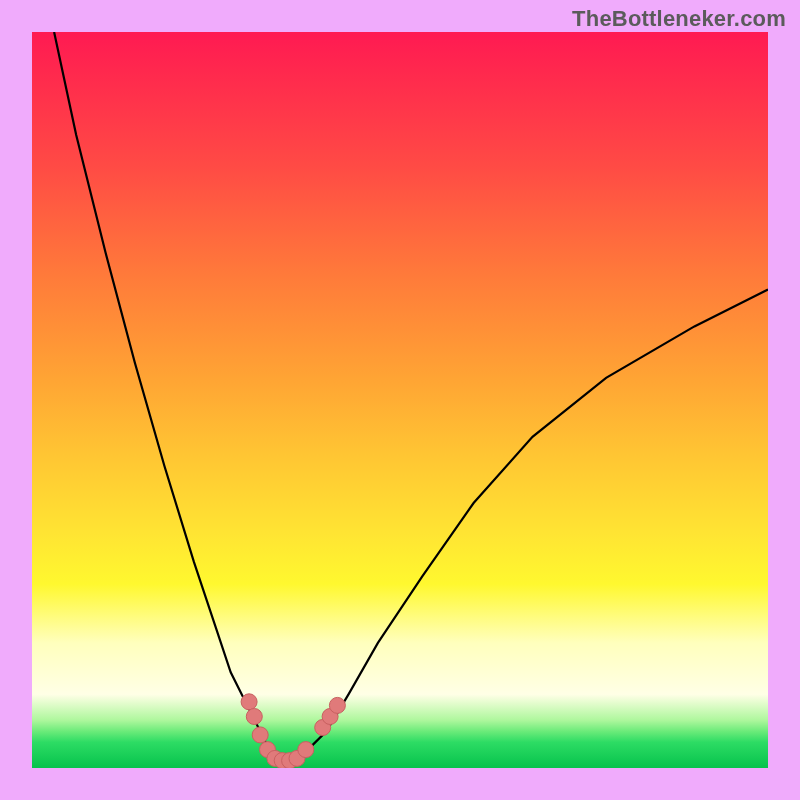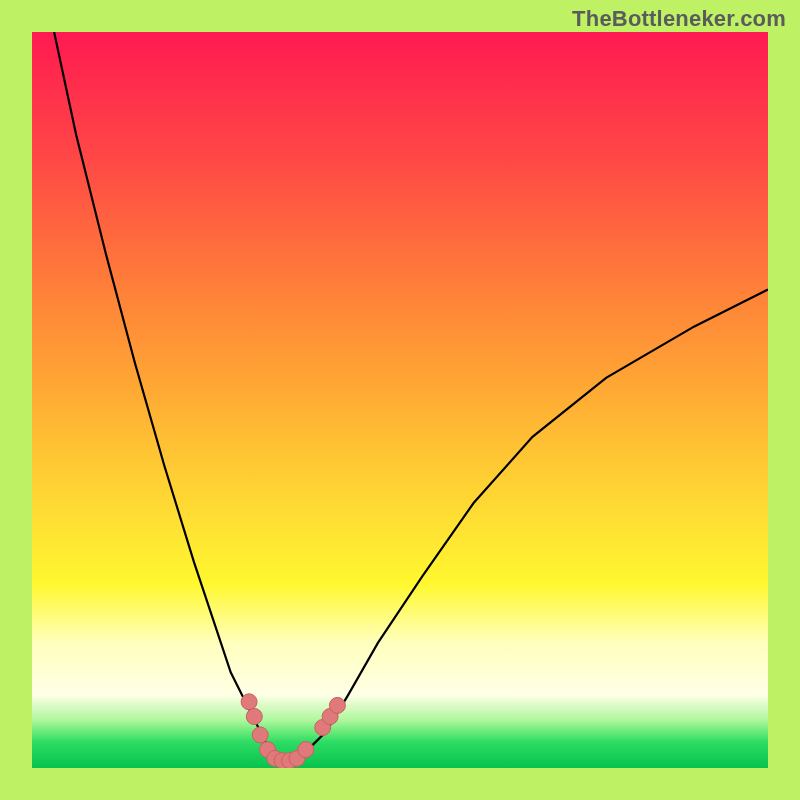--- a/index.html
+++ b/index.html
@@ -9,21 +9,21 @@
     height: 800px;
     overflow: hidden;
     background: #000;
   }
   .frame {
     position: absolute;
     top: 0;
     left: 0;
     width: 800px;
     height: 800px;
-    background: #bef264;
+    background: #f0abfc;
   }
   .plot-area {
     position: absolute;
     top: 32px;
     left: 32px;
     width: 736px;
     height: 736px;
     
     background: linear-gradient(
       to bottom,

